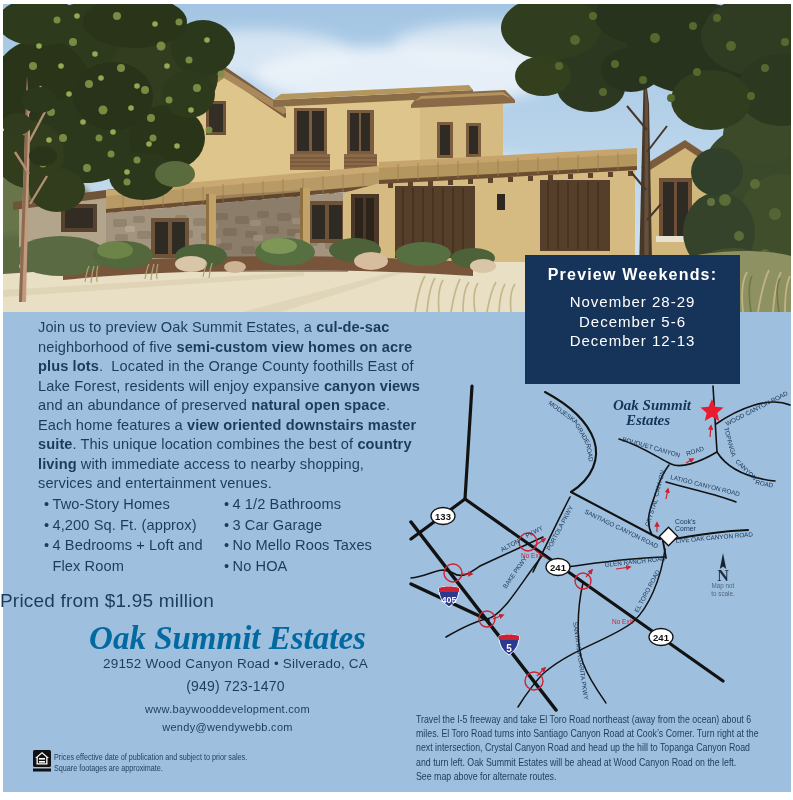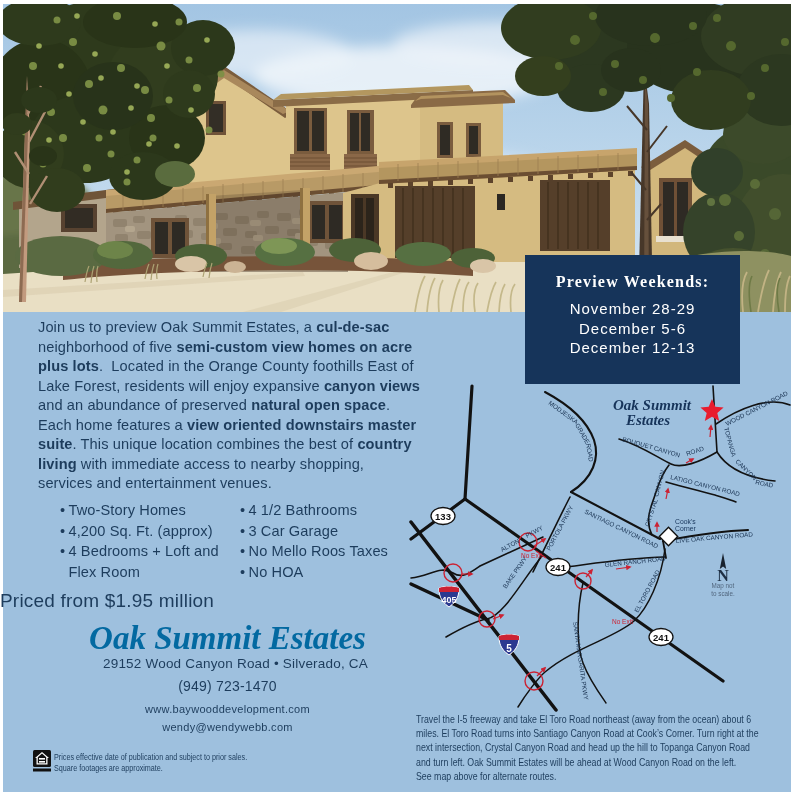--- a/index.html
+++ b/index.html
@@ -2,37 +2,37 @@
 <html><head>
 <meta charset="utf-8">
 <style>
   html,body{margin:0;padding:0;background:#fff;}
   .page{position:relative;width:793px;height:800px;background:#ffffff;overflow:hidden;
         font-family:"Liberation Sans",sans-serif;}
   .photo{position:absolute;left:3px;top:4px;}
   .panel{position:absolute;left:3px;top:312px;width:788px;height:480px;background:#9ec0de;}
   .preview{position:absolute;left:525px;top:255px;width:215px;height:129px;background:#16345a;
            color:#ffffff;text-align:center;z-index:6;}
-  .pv-title{font-size:16px;font-weight:bold;margin-top:18px;letter-spacing:1.2px;font-family:Liberation Serif, serif;}
+  .pv-title{font-size:16px;font-weight:bold;margin-top:11px;letter-spacing:1.2px;}
   .pv-line{font-size:15px;line-height:19.6px;letter-spacing:1.0px;}
   .intro{position:absolute;left:38px;top:318px;width:430px;color:#1d3c5c;font-size:14.6px;
          line-height:19.5px;letter-spacing:0.1px;z-index:4;}
   .bullets{position:absolute;left:38px;top:492px;width:390px;color:#1d3c5c;font-size:14.6px;z-index:4;}
-  .bcol{position:absolute;top:8px;margin-left:16px;}
+  .bcol{position:absolute;top:2px;}
   .bcol ul{margin:0;padding:0;list-style:none;}
   .bcol li{line-height:20.7px;letter-spacing:0.1px;}
   .bull{display:inline-block;width:8.5px;}
   .priced{position:absolute;left:0px;top:590px;width:450px;text-align:left;color:#1d3c5c;
           font-size:19px;z-index:4;letter-spacing:0.2px;}
   .bigname{position:absolute;left:0px;top:620px;width:455px;text-align:center;color:#0369a1;
            font-family:"Liberation Serif",serif;font-style:italic;font-weight:bold;font-size:33px;z-index:4;}
   .addr{position:absolute;left:8px;top:656px;width:455px;text-align:center;color:#1d3c5c;
         font-size:13.5px;z-index:4;letter-spacing:0.2px;}
   .phone{position:absolute;left:0px;top:678px;width:455px;text-align:center;color:#1d3c5c;
-         font-size:14px;z-index:4;letter-spacing:0.2px;}
+         font-size:14px;z-index:4;letter-spacing:0.2px;padding-left:8px;}
   .web{position:absolute;left:0px;top:701px;width:455px;text-align:center;color:#1d3c5c;
        font-size:11px;line-height:17.5px;z-index:4;letter-spacing:0.3px;}
   .fineprint{position:absolute;left:54px;top:752px;color:#1d3c5c;font-size:9px;line-height:11px;z-index:4;transform:scaleX(0.8);transform-origin:0 0;white-space:nowrap;}
   .ehlogo{position:absolute;left:33px;top:750px;z-index:4;}
   .mapsvg{position:absolute;left:405px;top:384px;z-index:4;}
   .directions{position:absolute;left:416px;top:712px;width:420px;color:#1d3c5c;font-size:11px;
               line-height:14.2px;z-index:4;transform:scaleX(0.80);transform-origin:0 0;
               white-space:nowrap;}
 </style>
 </head>

